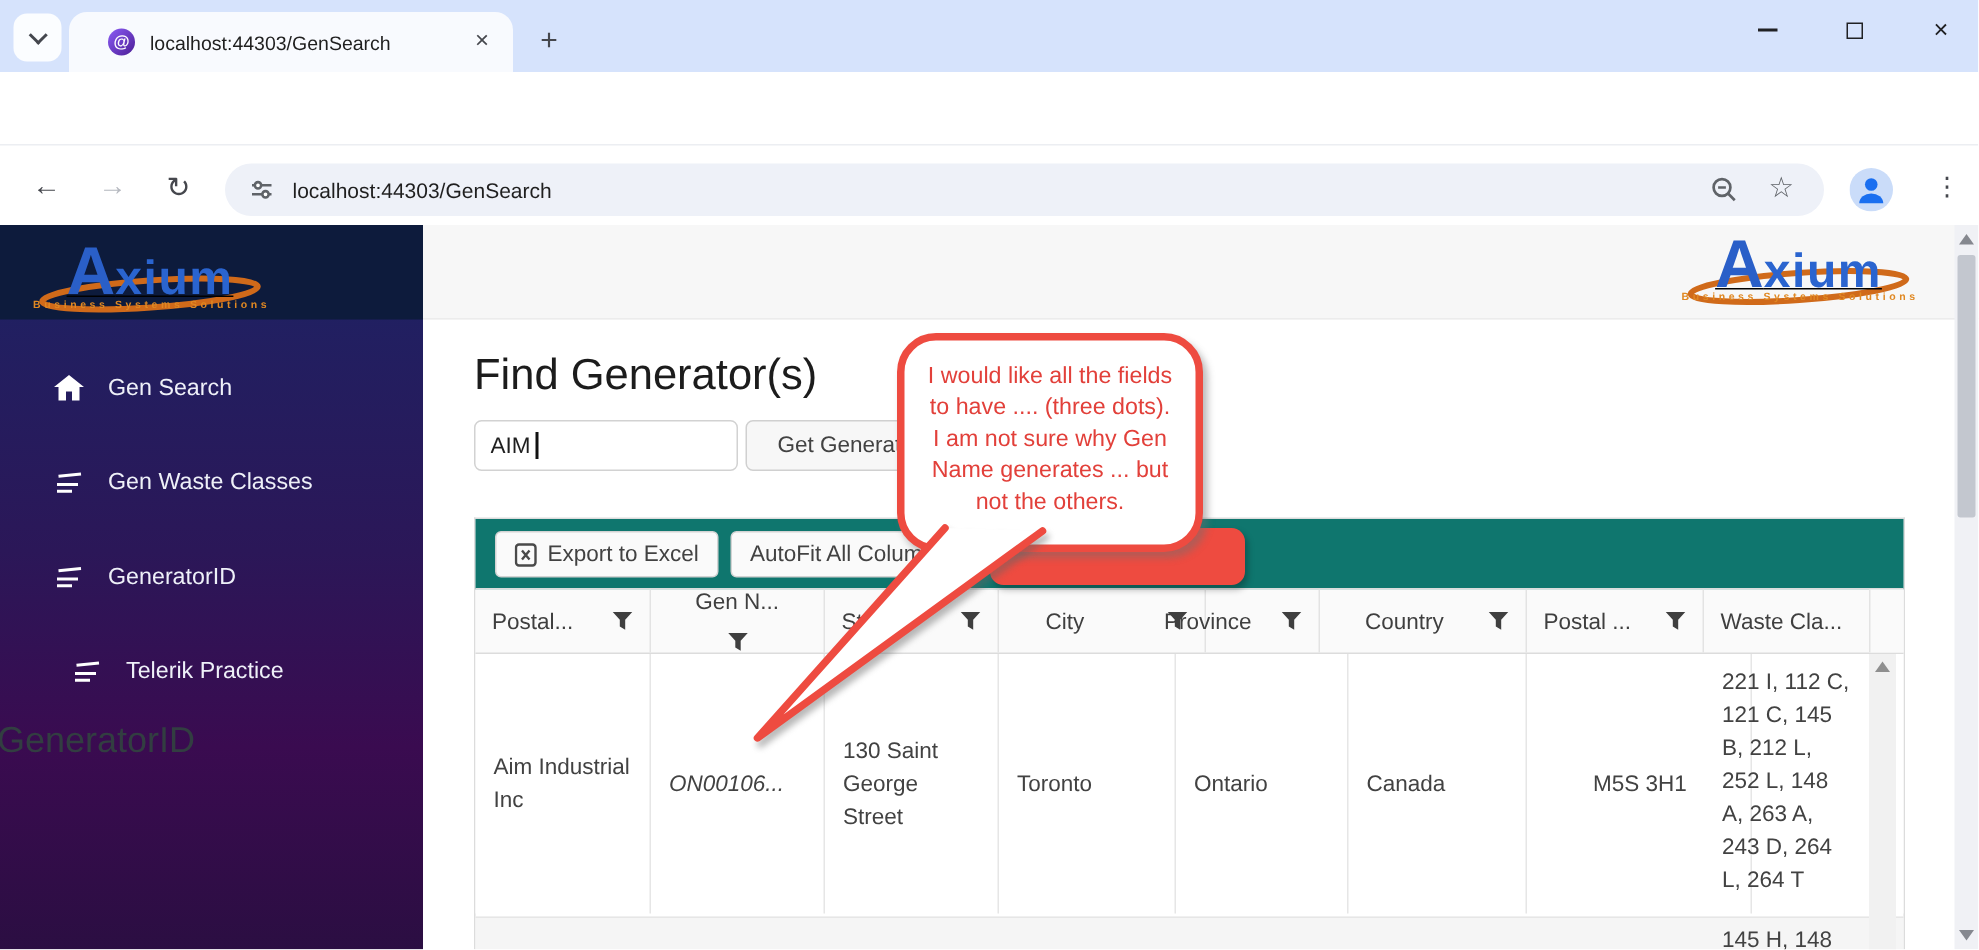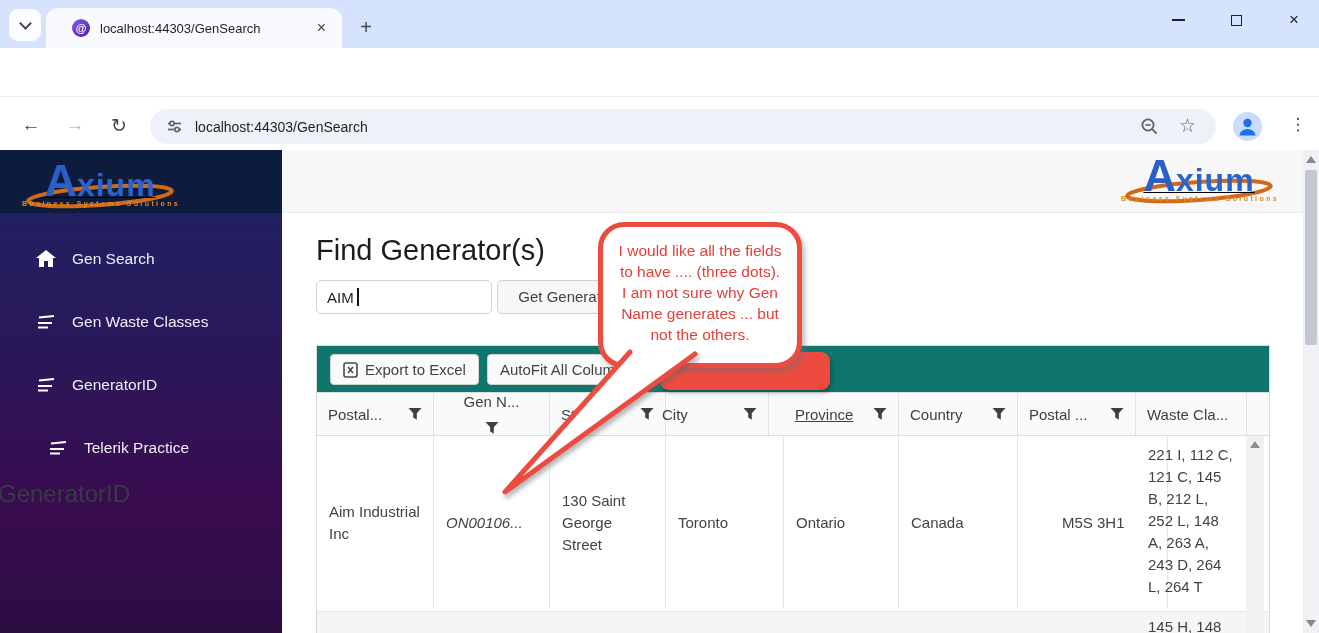--- a/index.html
+++ b/index.html
@@ -230,27 +230,27 @@
         <svg width="14" height="14" viewBox="0 0 14 14">
             <path d="M0.5 1 H13.5 L8.8 6.2 V12.8 L5.2 10.6 V6.2 Z" fill="#3f3f3f"></path>
           </svg>
       </div>
       <div class="g-hcell" style="left:233px;width:116px;">
         <span>Str...</span>
         <svg width="14" height="14" viewBox="0 0 14 14">
             <path d="M0.5 1 H13.5 L8.8 6.2 V12.8 L5.2 10.6 V6.2 Z" fill="#3f3f3f"></path>
           </svg>
       </div>
-      <div class="g-hcell" style="left:334px;width:118px;gap:40px;">
+      <div class="g-hcell" style="left:369px;width:118px;gap:40px;">
         <span>City</span>
         <svg width="14" height="14" viewBox="0 0 14 14">
             <path d="M0.5 1 H13.5 L8.8 6.2 V12.8 L5.2 10.6 V6.2 Z" fill="#3f3f3f"></path>
           </svg>
       </div>
-      <div class="g-hcell" style="left:467px;width:115px;text-decoration:underline;">
+      <div class="g-hcell" style="left:448px;width:115px;">
         <span>Province</span>
         <svg width="14" height="14" viewBox="0 0 14 14">
             <path d="M0.5 1 H13.5 L8.8 6.2 V12.8 L5.2 10.6 V6.2 Z" fill="#3f3f3f"></path>
           </svg>
       </div>
       <div class="g-hcell" style="left:582px;width:119px;">
         <span>Country</span>
         <svg width="14" height="14" viewBox="0 0 14 14">
             <path d="M0.5 1 H13.5 L8.8 6.2 V12.8 L5.2 10.6 V6.2 Z" fill="#3f3f3f"></path>
           </svg>

